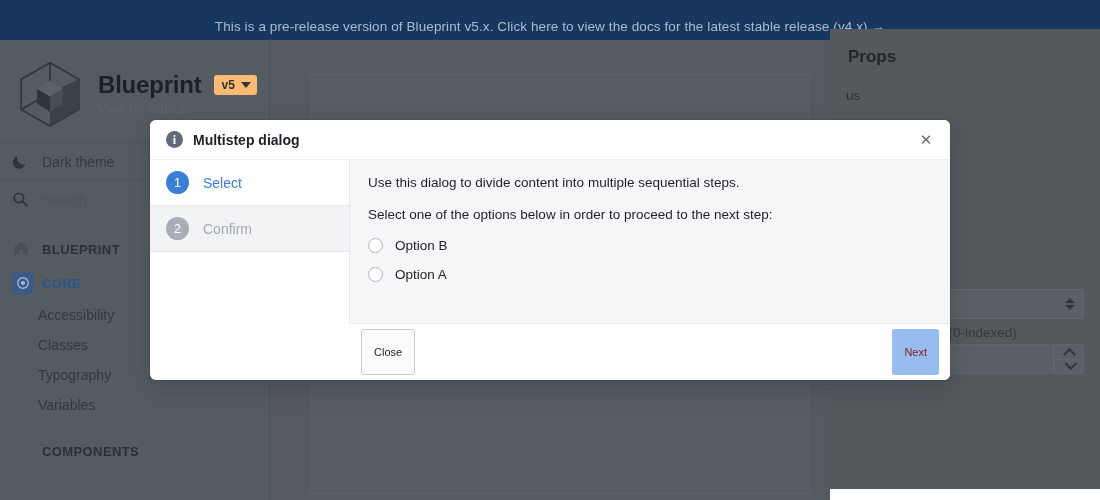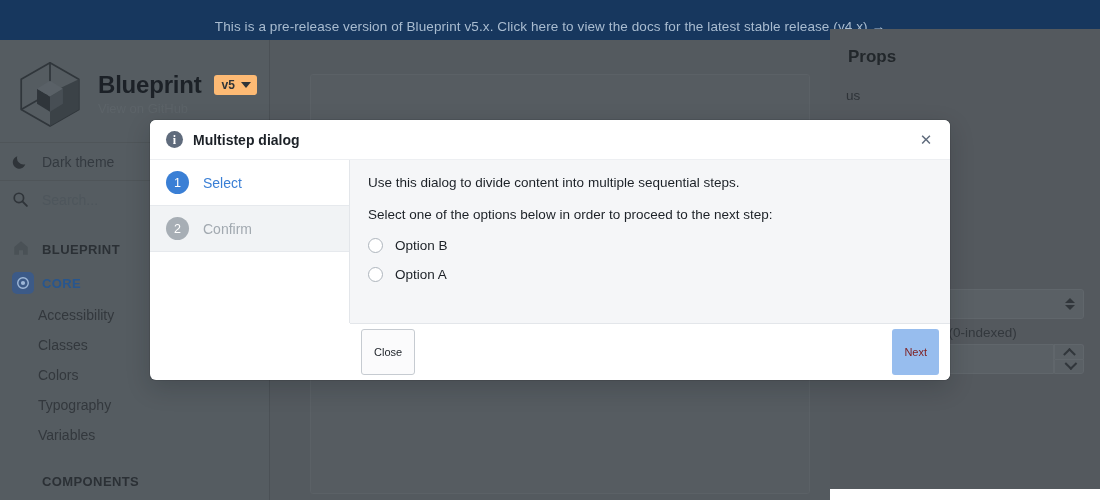--- a/index.html
+++ b/index.html
@@ -338,23 +338,20 @@
       <span>CORE</span>
     </div>
 
     <div class="nav-item">
       <span>Accessibility</span>
     </div>
     <div class="nav-item">
       <span>Classes</span>
     </div>
     <div class="nav-item">
-      <span>Colors</span>
-    </div>
-    <div class="nav-item">
       <span>Typography</span>
     </div>
     <div class="nav-item">
       <span>Variables</span>
     </div>
 
     <div class="nav-spacer"></div>
 
     <div class="nav-head">
       <span class="ico"></span>

